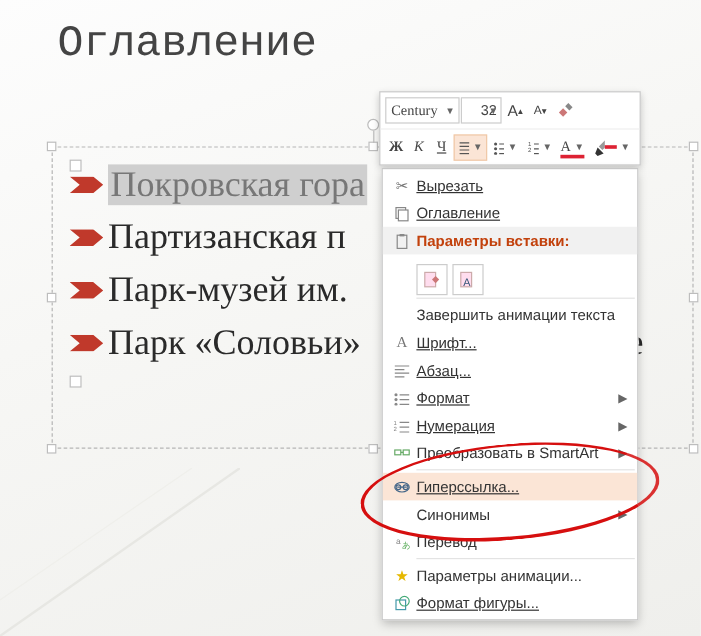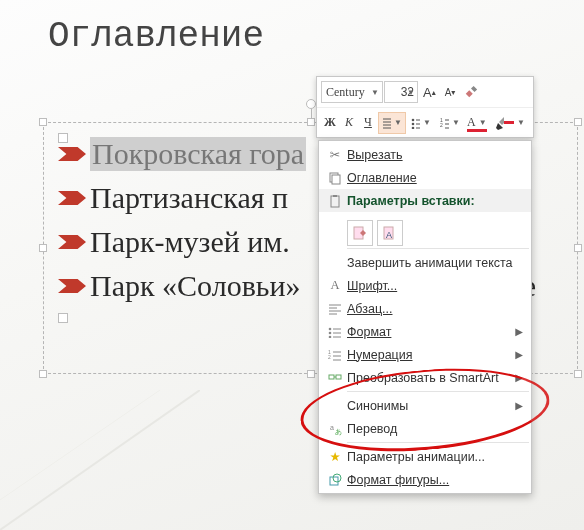--- a/index.html
+++ b/index.html
@@ -78,21 +78,21 @@
     background:#fff; border:1px solid #c7c7c7;
     box-shadow:0 3px 8px rgba(0,0,0,.25);
     font-size:12.5px; color:#333;
     padding:2px 0;
   }
   .cm-item{
     display:flex; align-items:center;
     height:23px; padding:0 8px 0 4px;
     position:relative;
   }
-  .cm-item.header{background:#f1f1f1;color:#14532d;}
+  .cm-item.header{background:#f1f1f1;color:#c2410c;}
   .cm-item.hover{background:#fbe5d6;}
   .cm-item.paste{height:38px;align-items:flex-start;padding-top:4px;}
   .cm-icon{width:24px;display:flex;justify-content:center;align-items:center;color:#767676;flex-shrink:0;}
   .cm-label .ul{text-decoration:underline;}
   .cm-sub{position:absolute;right:8px;color:#666;font-size:10px;}
   .cm-sep{height:1px;background:#e3e3e3;margin:2px 2px 2px 28px;}
   .paste-icons{display:flex;gap:4px;margin-left:28px;margin-top:-30px;}
   .pi{width:26px;height:26px;border:1px solid #ccc;background:#fff;display:flex;align-items:center;justify-content:center;font-size:13px;}
   
   .anno{
@@ -293,20 +293,31 @@
       <svg width="14" height="12">
           <rect x="1" y="3" width="5" height="4" fill="none" stroke="#6a6"></rect>
           <rect x="8" y="3" width="5" height="4" fill="none" stroke="#6a6"></rect>
           <path stroke="#6a6" d="M6 5h2"></path>
         </svg>
     </span>
     <span class="cm-label">Преобразовать в SmartArt</span>
     <span class="cm-sub">▶</span>
   </div>
   <div class="cm-sep"></div>
+  <div class="cm-item hover">
+    <span class="cm-icon">
+      <svg width="16" height="14" viewBox="0 0 16 14">
+          <ellipse cx="8" cy="7" rx="6" ry="4" fill="none" stroke="#468"></ellipse>
+          <path stroke="#468" d="M4 7h8"></path>
+          <circle cx="5" cy="7" r="2" fill="none" stroke="#468"></circle>
+          <circle cx="11" cy="7" r="2" fill="none" stroke="#468"></circle>
+        </svg>
+    </span>
+    <span class="cm-label"><span class="ul">Гиперссылка...</span></span>
+  </div>
   <div class="cm-item">
     <span class="cm-icon"></span>
     <span class="cm-label">Синонимы</span>
     <span class="cm-sub">▶</span>
   </div>
   <div class="cm-item">
     <span class="cm-icon">
       <svg width="14" height="14">
           <text x="2" y="8" font-size="7" fill="#888">a</text>
           <text x="7" y="12" font-size="7" fill="#5a5">あ</text>

